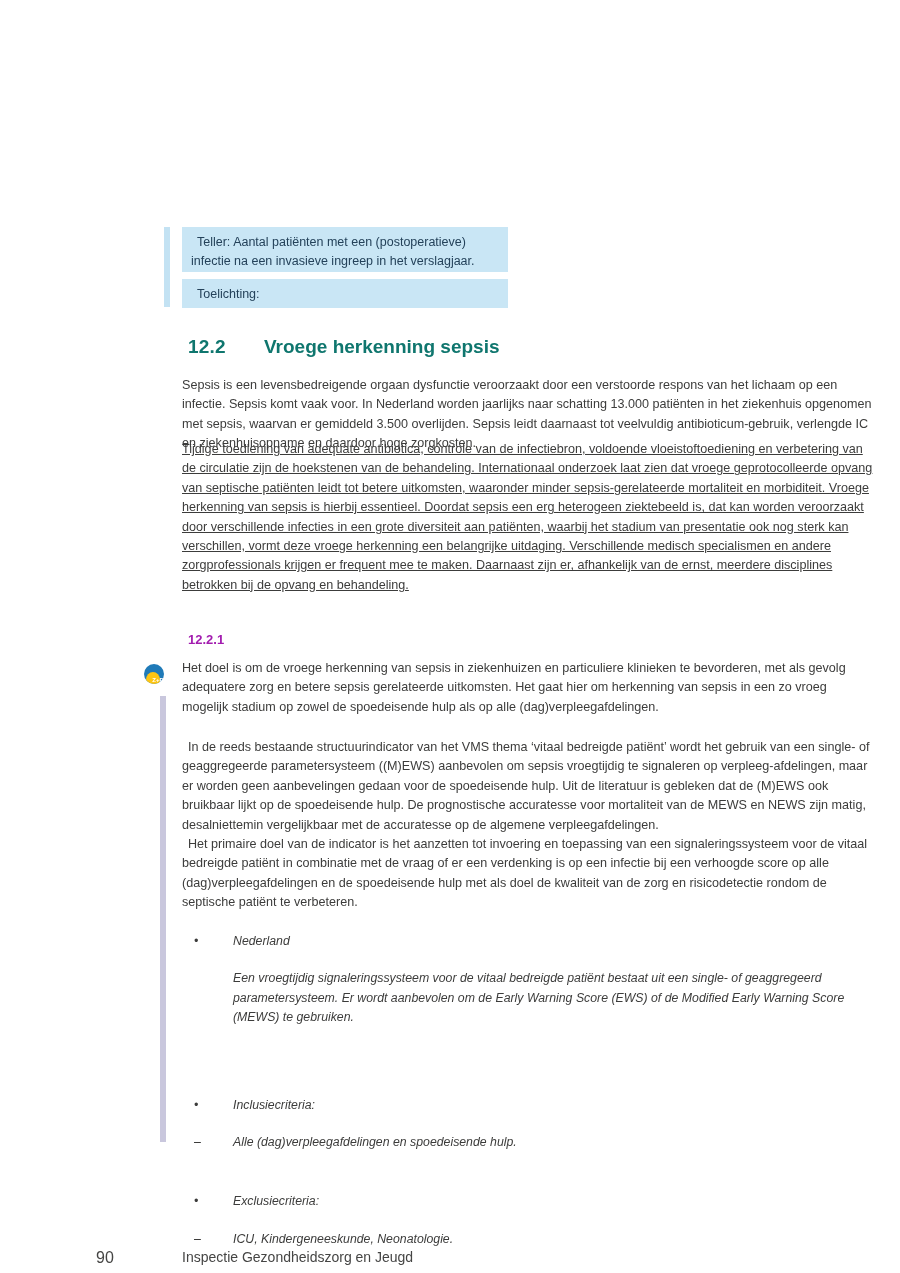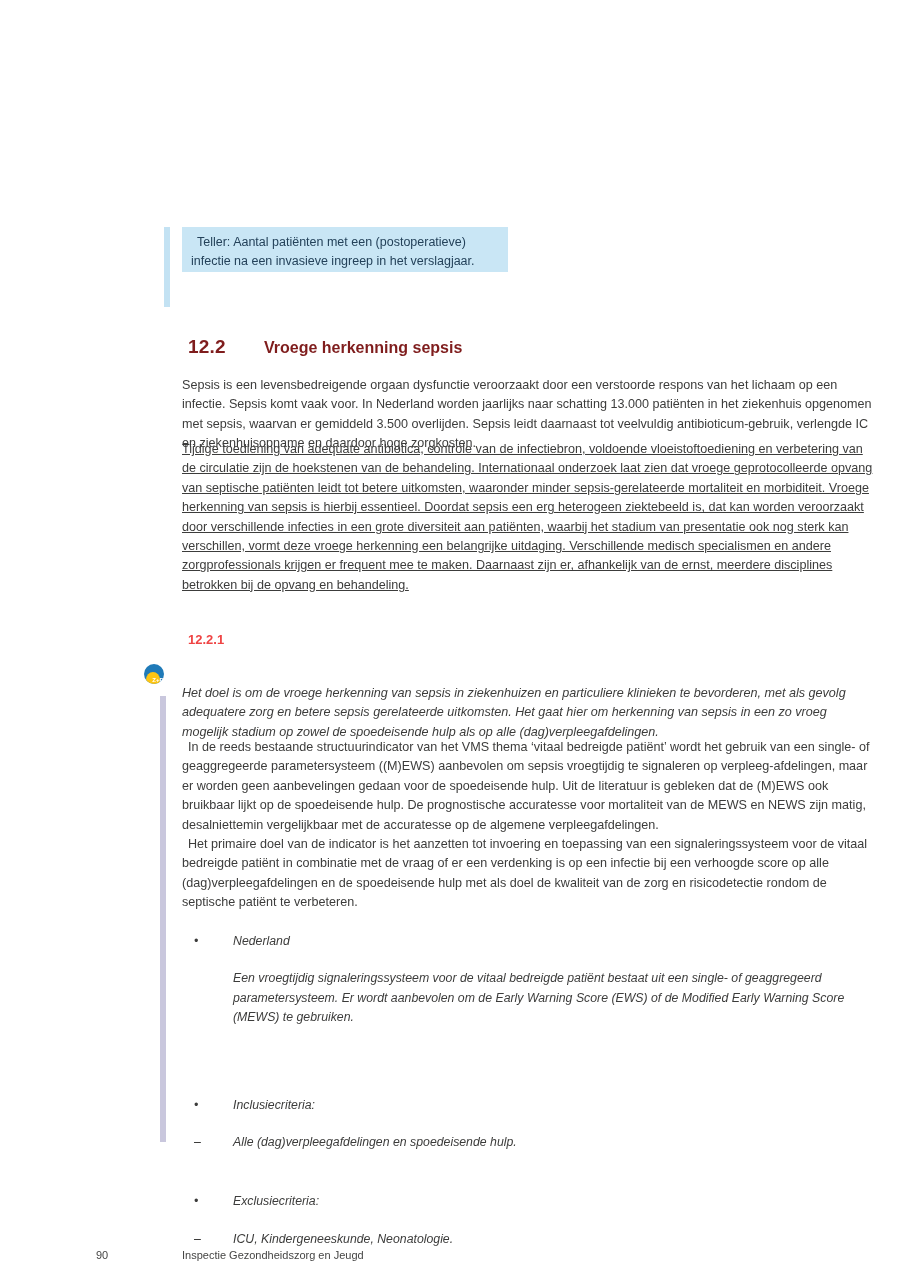--- a/index.html
+++ b/index.html
@@ -35,51 +35,51 @@
   }
   .box-teller { top: 203px; height: 45px; }
   .box-toelichting { top: 255px; height: 29px; }
 
   
   .h2-row {
     position: absolute;
     left: 158px; top: 306px;
     display: flex;
     align-items: baseline;
-    color: #7f1d1d;
+    color: #0f766e;
   }
   .h2-num {
     width: 64px;
     font-size: 19px;
     font-weight: 600;
     letter-spacing: 0.2px;
   }
   .h2-title {
-    font-size: 16px;
+    font-size: 19px;
     font-weight: 700;
   }
 
   .body-par {
     position: absolute;
     left: 158px;
     width: 692px;
     font-size: 12.6px;
     line-height: 19.4px;
     color: #3c3c3b;
   }
   .p1 { top: 352px; }
   .p2 { top: 416px; text-decoration: underline; }
 
   
   .h3-row {
     position: absolute;
     left: 158px; top: 602px;
     display: flex;
     align-items: center;
-    color: #ef4444;
+    color: #a21caf;
   }
   .h3-num {
     width: 64px;
     font-size: 13px;
     font-weight: 600;
   }
   .h3-title {
     font-size: 14.6px;
     font-weight: 700;
   }
@@ -104,21 +104,21 @@
     position: absolute;
     left: 0; top: 6.5px;
     width: 100%;
     text-align: center;
     font-size: 6px;
     font-weight: 700;
     color: #ffffff;
     letter-spacing: 0;
   }
 
-  .p3 { top: 660px; font-style: italic; }
+  .p3 { top: 635px; }
   .p4 { top: 714px; }
 
   .bar-left {
     position: absolute;
     left: 136px; top: 672px;
     width: 6px; height: 446px;
     background: #c9c7dd;
   }
 
   
@@ -137,41 +137,44 @@
     flex: 0 0 27px;
   }
   .crit-text { flex: 1; }
   .crit-gap-small { height: 19px; }
   .crit-gap-med { height: 16px; }
 
   
   .footer-num {
     position: absolute;
     left: 72px; top: 1225px;
-    font-size: 11px;
+    font-size: 16px;
     color: #454544;
   }
   .footer-text {
     position: absolute;
     left: 158px; top: 1225px;
-    font-size: 11px;
+    font-size: 14px;
     color: #454544;
   }
 </style>
 </head>
 <body>
 
 <div class="page">
 
   <div class="stripe-top"></div>
 
   <div class="info-box box-teller">
     <span>Teller: Aantal patiënten met een (postoperatieve) infectie na een invasieve ingreep in het verslagjaar.</span>
   </div>
 
+  <div class="info-box box-toelichting">
+    <span>Toelichting:</span>
+  </div>
 
   <div class="h2-row">
     <span class="h2-num">12.2</span>
     <span class="h2-title">Vroege herkenning sepsis</span>
   </div>
 
   <p class="body-par p1">Sepsis is een levensbedreigende orgaan dysfunctie veroorzaakt door een verstoorde respons van het lichaam op een infectie. Sepsis komt vaak voor. In Nederland worden jaarlijks naar schatting 13.000 patiënten in het ziekenhuis opgenomen met sepsis, waarvan er gemiddeld 3.500 overlijden. Sepsis leidt daarnaast tot veelvuldig antibioticum-gebruik, verlengde IC en ziekenhuisopname en daardoor hoge zorgkosten.</p>
 
   <p class="body-par p2">Tijdige toediening van adequate antibiotica, controle van de infectiebron, voldoende vloeistoftoediening en verbetering van de circulatie zijn de hoekstenen van de behandeling. Internationaal onderzoek laat zien dat vroege geprotocolleerde opvang van septische patiënten leidt tot betere uitkomsten, waaronder minder sepsis-gerelateerde mortaliteit en morbiditeit. Vroege herkenning van sepsis is hierbij essentieel. Doordat sepsis een erg heterogeen ziektebeeld is, dat kan worden veroorzaakt door verschillende infecties in een grote diversiteit aan patiënten, waarbij het stadium van presentatie ook nog sterk kan verschillen, vormt deze vroege herkenning een belangrijke uitdaging. Verschillende medisch specialismen en andere zorgprofessionals krijgen er frequent mee te maken. Daarnaast zijn er, afhankelijk van de ernst, meerdere disciplines betrokken bij de opvang en behandeling.</p>
 

